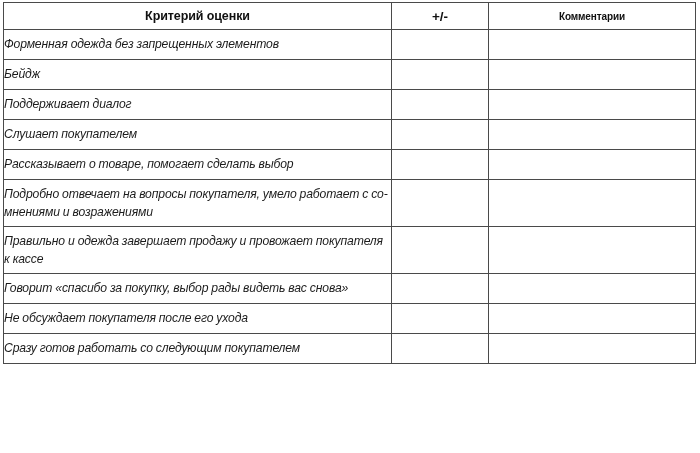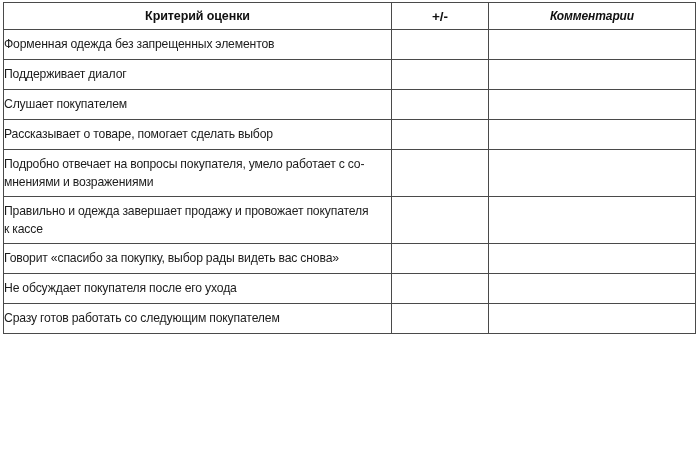--- a/index.html
+++ b/index.html
@@ -53,34 +53,35 @@
     height: 26px;
     text-align: center;
     font-weight: bold;
     font-size: 12.5px;
     letter-spacing: -0.1px;
     color: #111111;
     padding: 0 4px;
   }
   thead th.h-criterion { font-size: 12.5px; }
   thead th.h-mark      { font-size: 13.5px; }
-  thead th.h-comment   { font-size: 12px; font-style: italic; }
+  thead th.h-comment   { font-size: 10px; }
 
   
   tbody tr { height: 30px; }
   tbody tr.two-line { height: 47px; }
 
   td.criterion {
     text-align: left;
     padding: 0 6px 0 7px;
     font-size: 12.2px;
     line-height: 1.45;
     letter-spacing: -0.15px;
     color: #1c1c1c;
     word-spacing: -0.2px;
+    font-style: italic;
   }
   tbody tr.two-line td.criterion {
     vertical-align: middle;
     padding-top: 1px;
   }
 
   td.mark, td.comment {
     background: #ffffff;
   }
 
@@ -104,20 +105,27 @@
       <tr>
         <th class="h-criterion">Критерий оценки</th>
         <th class="h-mark">+/-</th>
         <th class="h-comment">Комментарии</th>
       </tr>
     </thead>
     <tbody id="table-body">
         <tr>
           <td class="criterion">
             <span class="txt"><span class="nowrapline">Форменная одежда без запрещенных элементов</span></span>
+          </td>
+          <td class="mark"></td>
+          <td class="comment"></td>
+        </tr>
+        <tr>
+          <td class="criterion">
+            <span class="txt"><span class="nowrapline">Бейдж</span></span>
           </td>
           <td class="mark"></td>
           <td class="comment"></td>
         </tr>
         <tr>
           <td class="criterion">
             <span class="txt"><span class="nowrapline">Поддерживает диалог</span></span>
           </td>
           <td class="mark"></td>
           <td class="comment"></td>

